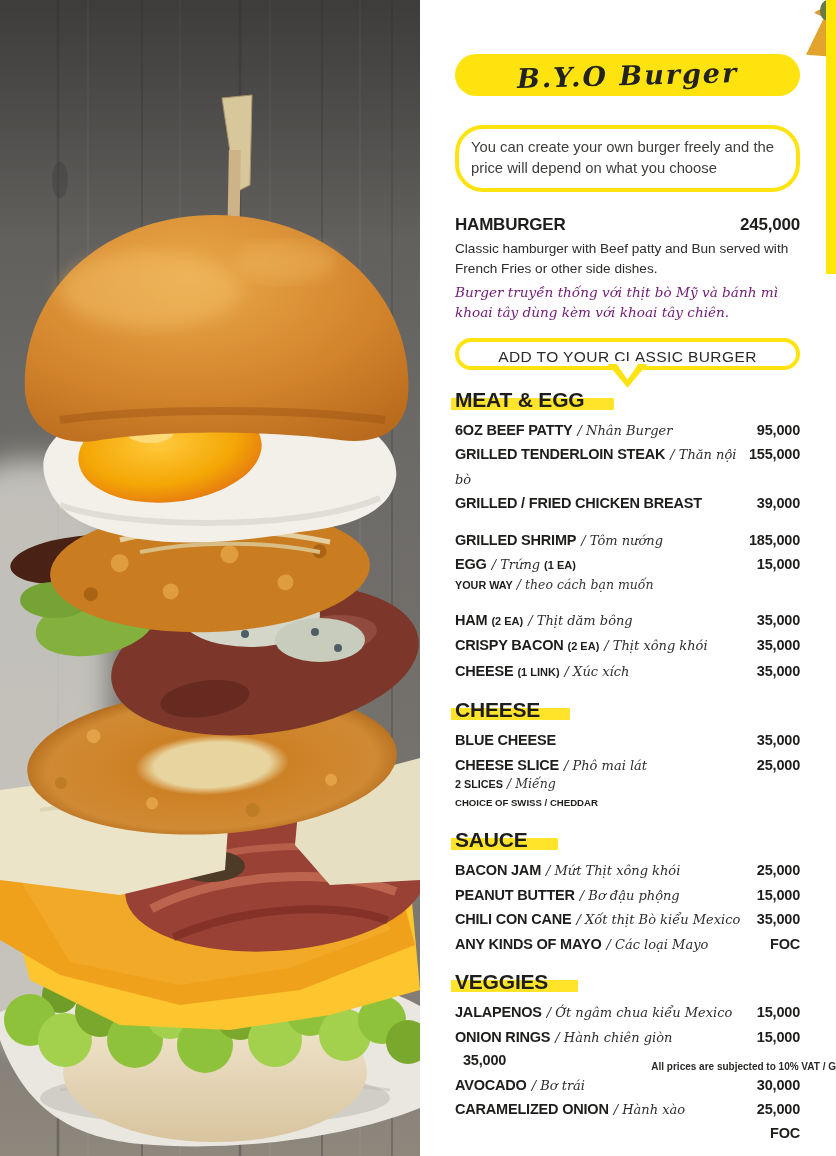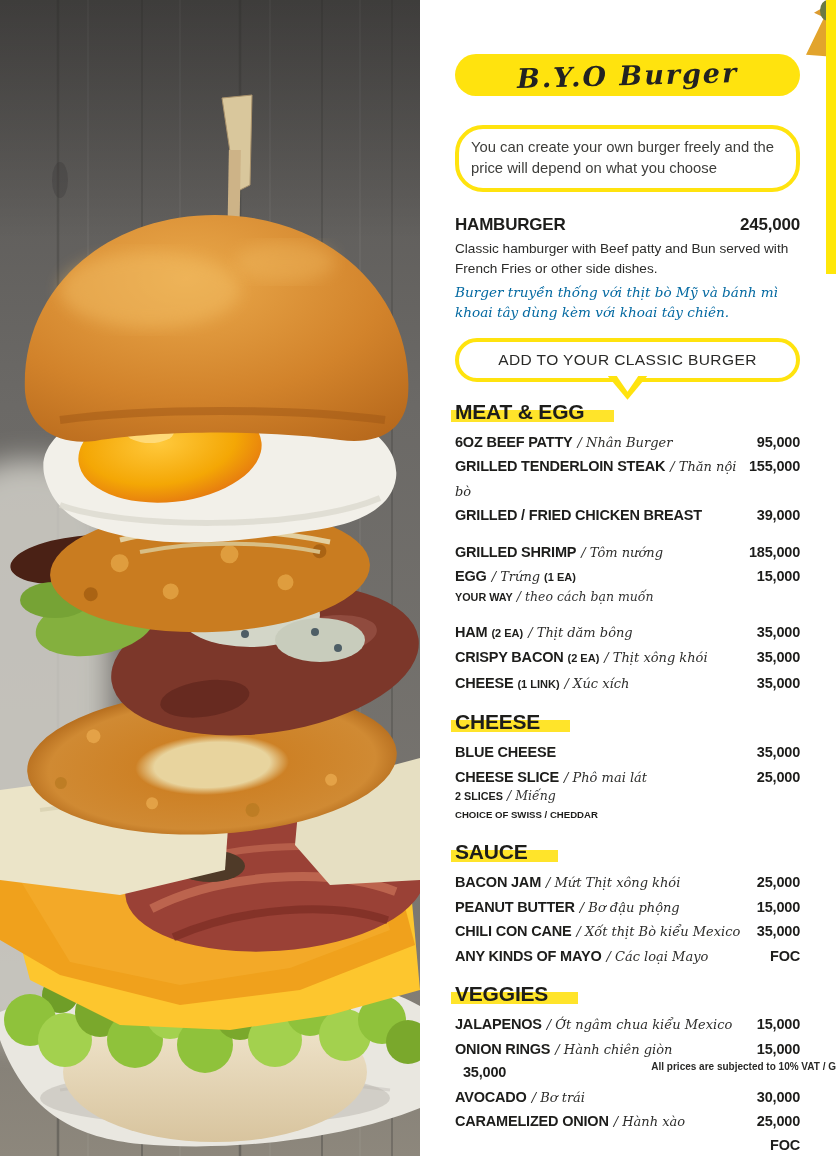--- a/index.html
+++ b/index.html
@@ -25,24 +25,24 @@
   .row { display:flex; justify-content:space-between; align-items:baseline; line-height:23.5px; }
   .row.gap { margin-top:12px; }
   .nm { font-weight:bold; font-size:14.5px; letter-spacing:-0.2px; font-stretch:condensed; }
   .nm.big { font-size:17px; }
   .qual { font-weight:bold; font-size:11px; margin-left:4px; }
   .vi { font-family:"DejaVu Serif", serif; font-style:italic; font-size:13px; color:#2d2d2b; margin-left:5px; }
   .price { font-weight:bold; font-size:14.5px; white-space:nowrap; margin-left:8px; letter-spacing:-0.2px; }
   .price.big { font-size:17px; }
   .desc-en { margin-top:3px; font-size:13.6px; line-height:1.42; color:#2c2c2a; }
   .desc-vi { margin-top:4px; font-family:"DejaVu Serif", serif; font-style:italic;
-             font-size:13.6px; line-height:1.5; color:#0369a1; }
-
-  .bubble { position:relative; margin-top:15px; height:44px; border:4px solid #FFE30E;
-            border-radius:24px; display:flex; align-items:center; justify-content:center;
+             font-size:13.6px; line-height:1.5; color:#701a75; }
+
+  .bubble { position:relative; margin-top:15px; height:32px; border:4px solid #FFE30E;
+            border-radius:24px; display:flex; align-items:flex-end; justify-content:center;
             font-size:15.5px; letter-spacing:0.4px; color:#2a2a28; background:#fff; }
   .bubble::before { content:""; position:absolute; left:50%; bottom:-22px; transform:translateX(-50%);
             width:40px; height:24px; background:#FFE30E; clip-path:polygon(0 0,100% 0,50% 100%); z-index:1; }
   .bubble::after  { content:""; position:absolute; left:50%; bottom:-14px; transform:translateX(-50%);
             width:26px; height:19px; background:#fff; clip-path:polygon(0 0,100% 0,50% 100%); z-index:2; }
 
   #sections { margin-top:16px; }
   .section { margin-top:14px; }
   .section:first-child { margin-top:18px; }
   .section h2 { font-size:21px; line-height:24px; letter-spacing:-0.2px; margin-bottom:6px; }

